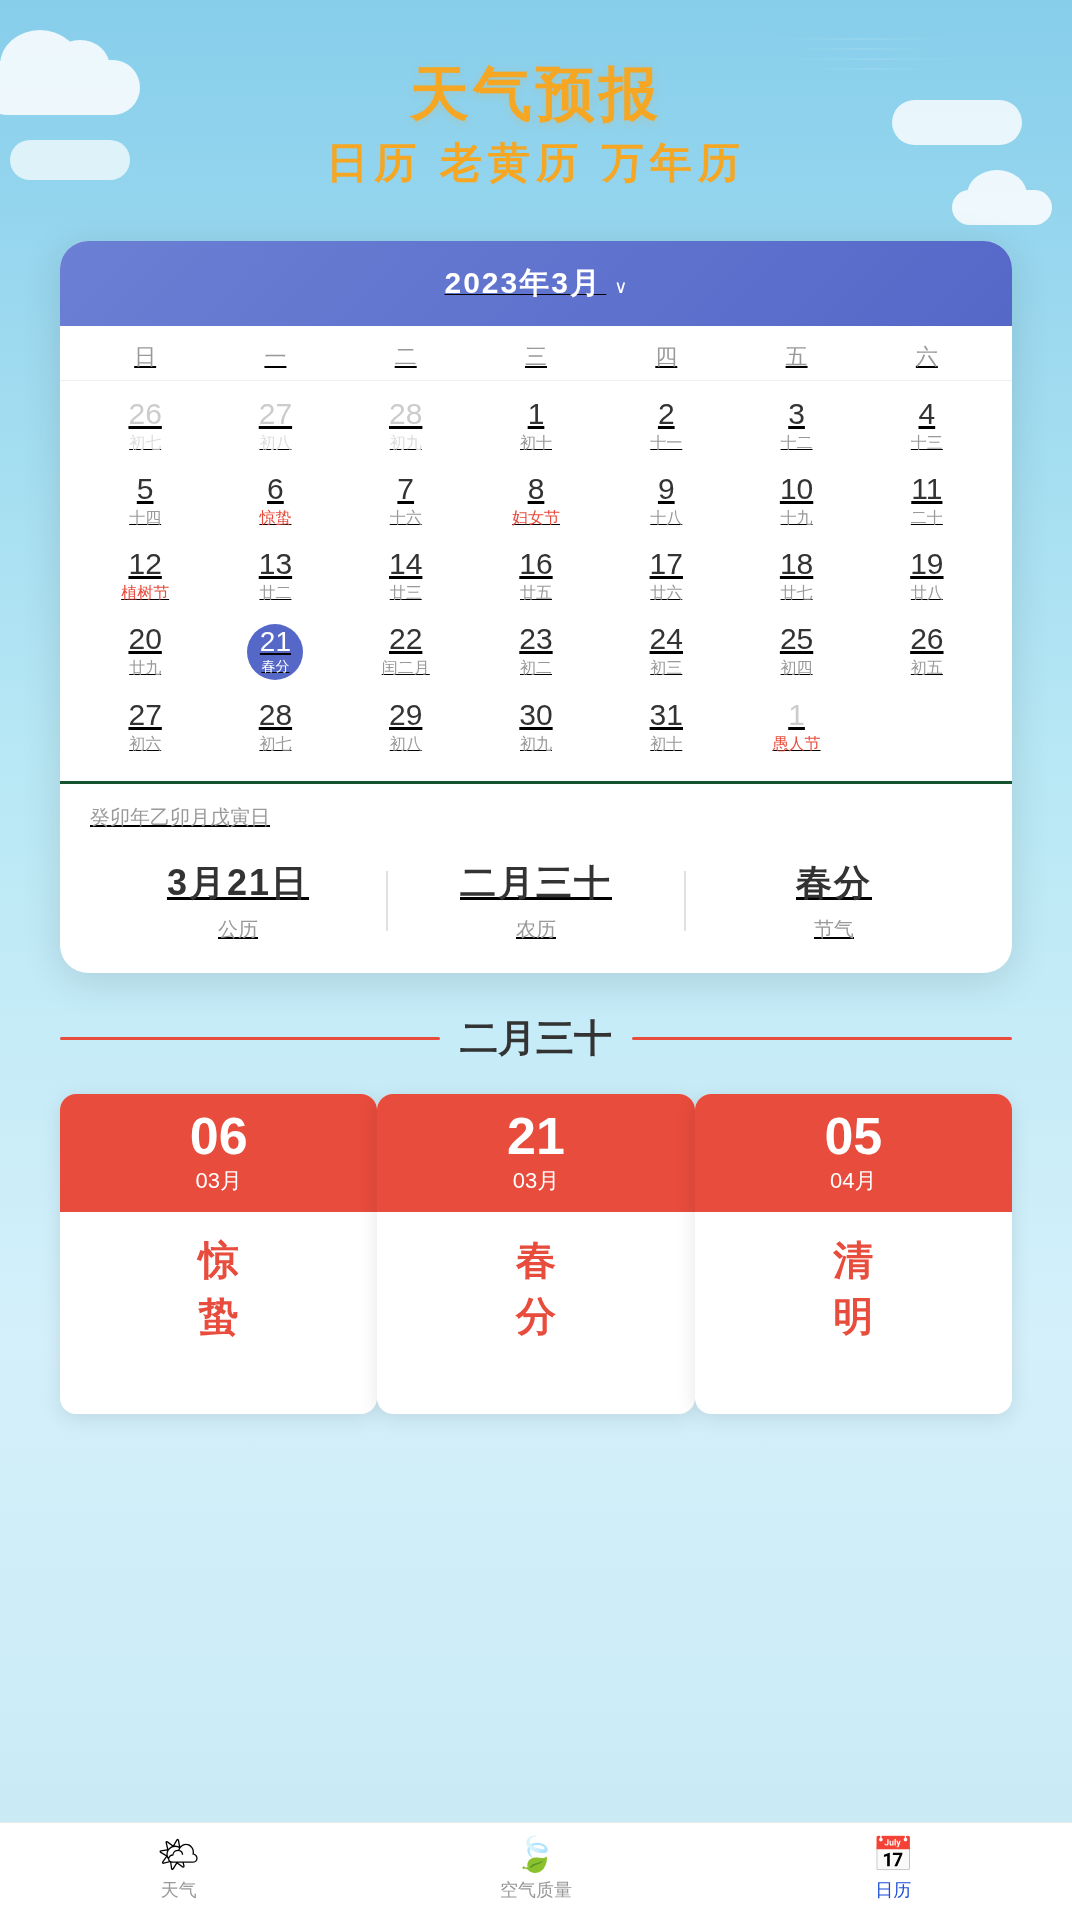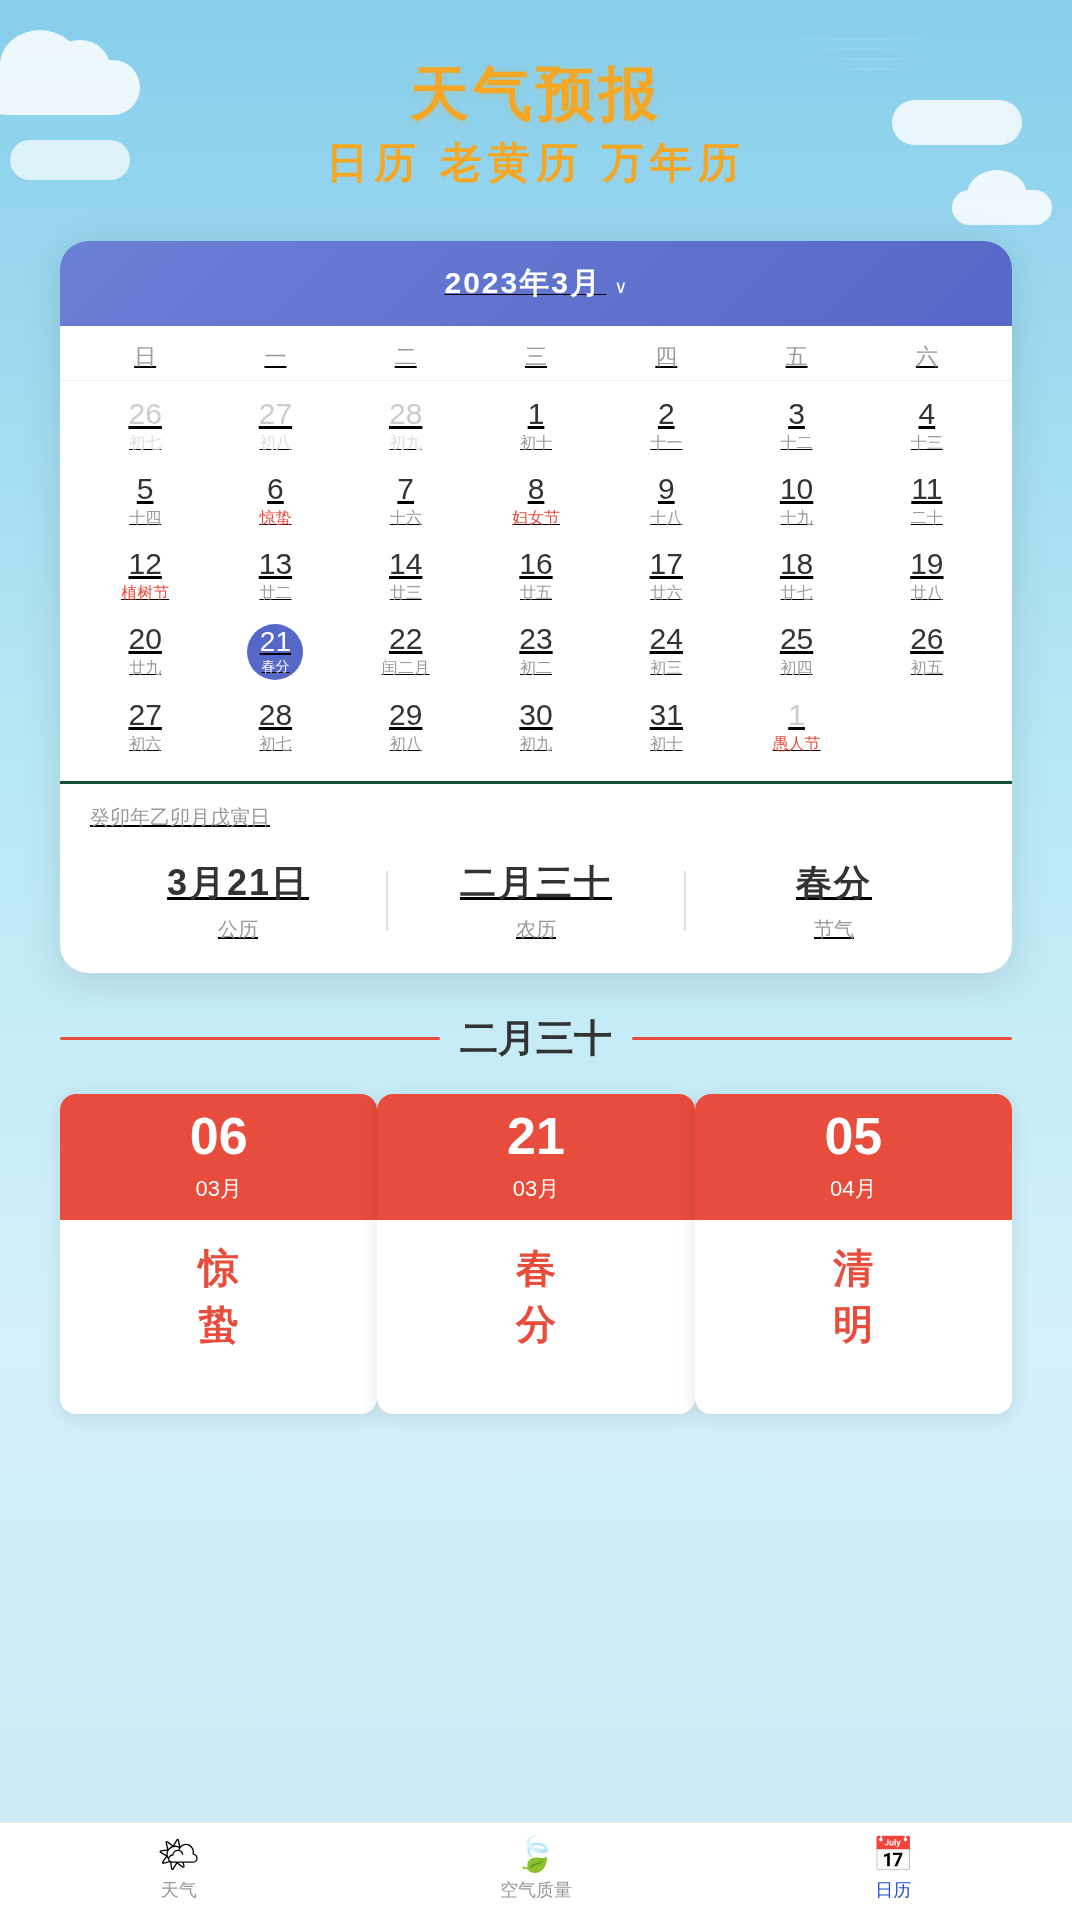--- a/index.html
+++ b/index.html
@@ -236,21 +236,21 @@
     }
     .holiday-card-day {
       font-size: 52px;
       font-weight: 800;
       color: white;
       line-height: 1;
     }
     .holiday-card-month {
       font-size: 22px;
       color: white;
-      margin-top: 12px;
+      margin-top: 4px;
     }
     .holiday-card-body {
       padding: 20px 10px;
       text-align: center;
     }
     .holiday-name-chars {
       font-size: 40px;
       font-weight: 700;
       color: #e74c3c;
       line-height: 1.4;

